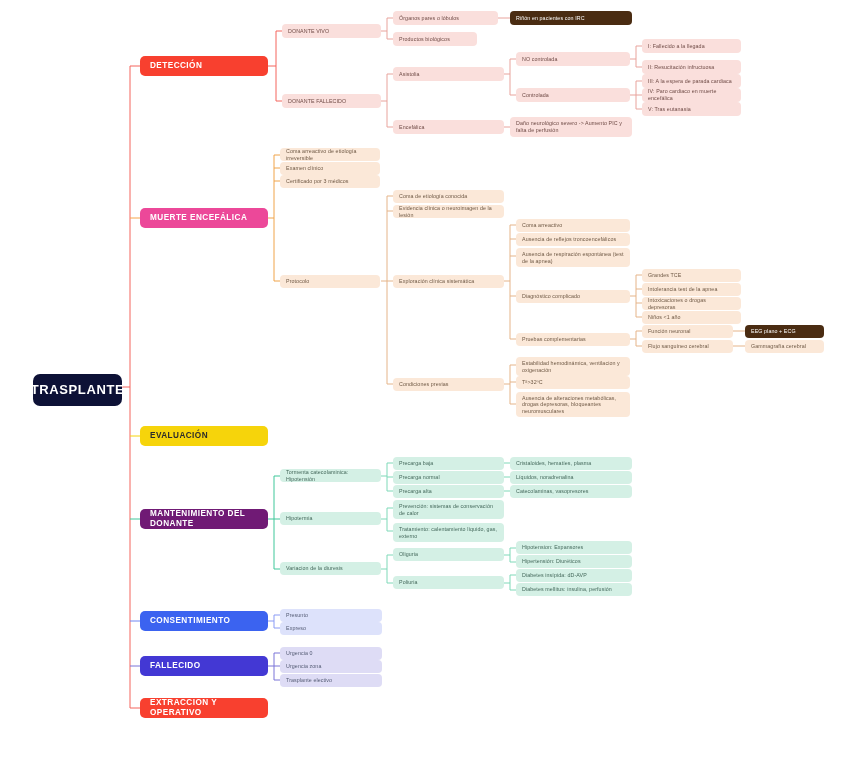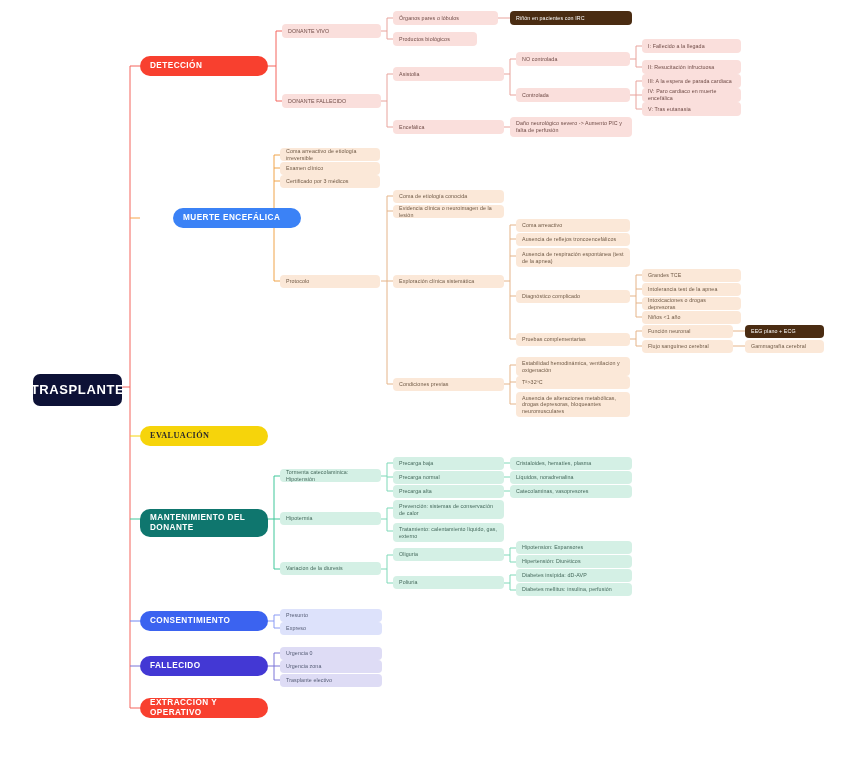--- a/index.html
+++ b/index.html
@@ -32,21 +32,21 @@
     border-radius:7px;
     justify-content:center;
   }
   
   .main{
     color:#ffffff;
     font-size:8.2px;
     font-weight:bold;
     letter-spacing:.45px;
     padding:0 10px;
-    border-radius:10px;
+    border-radius:5px;
   }
   
   .pill{
     font-size:5.3px;
     padding:3px 6px;
     border-radius:4px;
     letter-spacing:.1px;
   }
   .dark{color:#ffffff;}
 
@@ -251,21 +251,21 @@
     <span>IV: Paro cardiaco en muerte encefálica</span>
   </div>
   <div class="node pill" style="left:642px;top:102px;width:99px;height:14px;background:#fadfdc;color:#6e4a45;">
     <span>V: Tras eutanasia</span>
   </div>
 
   <div class="node pill" style="left:510px;top:117px;width:122px;height:20px;background:#fadfdc;color:#6e4a45;">
     <span>Daño neurológico severo -&gt; Aumento PIC y falta de perfusión</span>
   </div>
 
-  <div class="node main" style="left:140px;top:208px;width:128px;height:20px;background:#3b82f6;margin-left:33px;">
+  <div class="node main" style="left:140px;top:208px;width:128px;height:20px;background:#ec4899;">
     <span>MUERTE ENCEFÁLICA</span>
   </div>
 
   <div class="node pill" style="left:280px;top:148px;width:100px;height:13px;background:#fbe8d8;color:#6e5844;">
     <span>Coma arreactivo de etiología irreversible</span>
   </div>
   <div class="node pill" style="left:280px;top:162px;width:100px;height:13px;background:#fbe8d8;color:#6e5844;">
     <span>Examen clínico</span>
   </div>
   <div class="node pill" style="left:280px;top:175px;width:100px;height:13px;background:#fbe8d8;color:#6e5844;">
@@ -333,25 +333,25 @@
   <div class="node pill" style="left:516px;top:357px;width:114px;height:19px;background:#fbe8d8;color:#6e5844;">
     <span>Estabilidad hemodinámica, ventilacion y oxigenación</span>
   </div>
   <div class="node pill" style="left:516px;top:376px;width:114px;height:13px;background:#fbe8d8;color:#6e5844;">
     <span>Tª&gt;32ºC</span>
   </div>
   <div class="node pill" style="left:516px;top:392px;width:114px;height:25px;background:#fbe8d8;color:#6e5844;">
     <span>Ausencia de alteraciones metabólicas, drogas depresoras, bloqueantes neuromusculares</span>
   </div>
 
-  <div class="node main" style="left:140px;top:426px;width:128px;height:20px;background:#f6d40b;color:#2b2b2b;font-family:Liberation Serif, serif;">
+  <div class="node main" style="left:140px;top:426px;width:128px;height:20px;background:#f6d40b;color:#2b2b2b;">
     <span>EVALUACIÓN</span>
   </div>
 
-  <div class="node main" style="left:140px;top:509px;width:128px;height:28px;background:#0f766e;">
+  <div class="node main" style="left:140px;top:509px;width:128px;height:20px;background:#701a75;">
     <span>MANTENIMIENTO DEL  DONANTE</span>
   </div>
 
   <div class="node pill" style="left:280px;top:469px;width:101px;height:13px;background:#d4f0e5;color:#44685b;">
     <span>Tormenta catecolaminica: Hipotensión</span>
   </div>
   <div class="node pill" style="left:280px;top:512px;width:101px;height:13px;background:#d4f0e5;color:#44685b;">
     <span>Hipotermia</span>
   </div>
   <div class="node pill" style="left:280px;top:562px;width:101px;height:13px;background:#d4f0e5;color:#44685b;">

